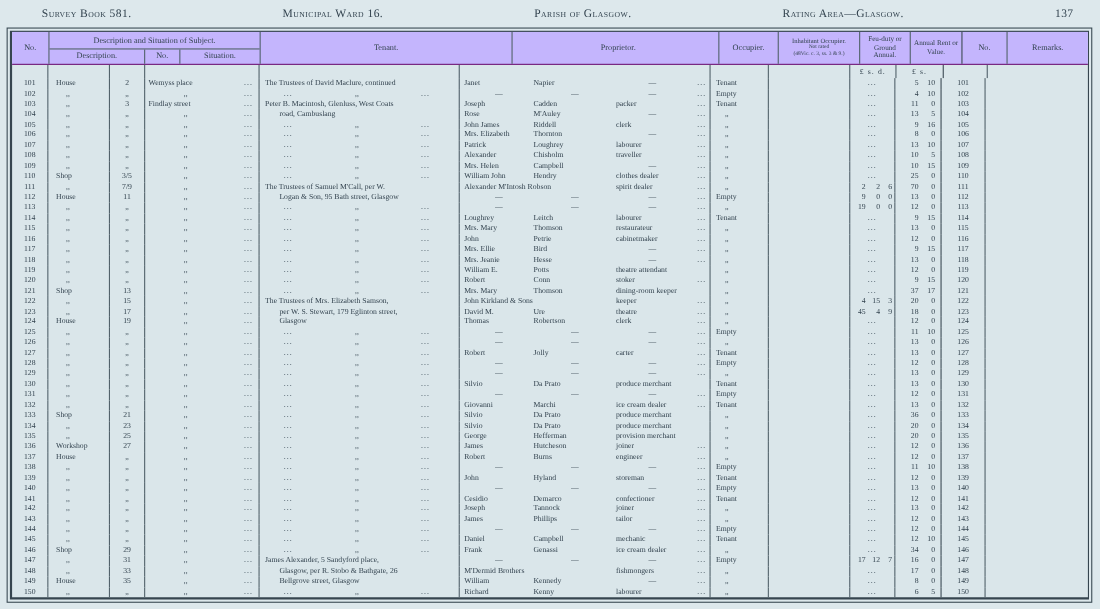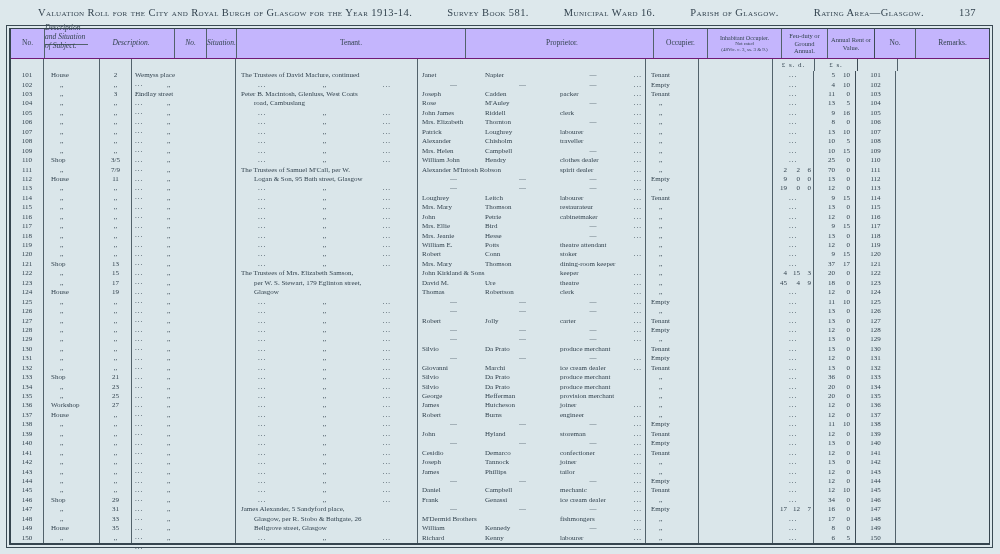--- a/index.html
+++ b/index.html
@@ -46,39 +46,39 @@
   .c-rent{width:42px;}
   .c-no2{width:40px;text-align:center;}
   .c-rem{width:93px;flex:1;}
   [class^="c-"]{box-sizing:border-box;}
   
   .b{border-right:1px solid #52626b;}
   .bb{border-right:1.8px solid #3c4b55;}
   
   .th{display:flex;align-items:center;justify-content:center;text-align:center;
       font-size:7.5px;line-height:1.15;}
-  .th-group{width:192px;display:flex;flex-direction:row;box-sizing:border-box;font-style:italic;}
+  .th-group{width:192px;display:flex;flex-direction:column;box-sizing:border-box;}
   .th-top{height:15px;display:flex;align-items:center;justify-content:center;
       font-size:7.5px;border-bottom:1px solid #52626b;}
   .th-subs{flex:1;display:flex;}
   .th-subs .th{height:100%;}
   .sub-desc{width:86px;}
   .sub-sno{width:31px;}
   .sub-sit{flex:1;}
   .c-inhabH{width:74px;display:flex;flex-direction:column;align-items:center;justify-content:center;}
   .c-inhabH .in1{font-size:6px;line-height:1.1;}
   .c-inhabH .in2{font-size:5px;line-height:1.1;}
   .small{font-size:6.5px;padding:0 2px;}
   
   .cu{height:100%;display:flex;align-items:center;justify-content:center;
       font-size:7px;letter-spacing:1px;}
   
   .tbody{font-size:7px;line-height:9px;}
   .tr [class^="c-"]{height:100%;display:block;overflow:visible;}
-  .c-sit{display:flex !important;justify-content:space-between;padding:0 5px 0 3px;flex-direction:column;}
+  .c-sit{display:flex !important;justify-content:space-between;padding:0 5px 0 3px;}
   .c-sit.dit .s-txt{padding-left:32px;}
   .dots{letter-spacing:1px;}
   .c-desc.dit{padding-left:16px;}
   .c-occ.dit{padding-left:13px;}
   .dash{text-align:center;}
   
   .c-prop{padding-left:5px;white-space:nowrap;}
   .c-prop.k-i{padding-left:18px;}
   .c-prop.k-d{display:flex !important;justify-content:space-between;padding:0 26px 0 22px;}
   .c-prop:not(.k-d) .p-d1,.c-prop:not(.k-d) .p-d2,.c-prop:not(.k-d) .p-d3{display:none;}
@@ -90,21 +90,20 @@
   .c-feu .f-dots{width:100%;text-align:center;letter-spacing:1px;}
   .c-feu:not(.has) .f1,.c-feu:not(.has) .f2,.c-feu:not(.has) .f3{display:none;}
   .c-rent{display:flex !important;}
   .c-rent .r1{width:21px;text-align:right;}
   .c-rent .r2{width:15px;text-align:right;}
 </style>
 </head>
 <body>
 
 <div class="title-row">
-  <span>Valuation Roll for the City and Royal Burgh of Glasgow for the Year 1913-14.</span>
   <span>Survey Book 581.</span>
   <span>Municipal Ward 16.</span>
   <span>Parish of Glasgow.</span>
   <span>Rating Area—Glasgow.</span>
   <span class="pgnum">137</span>
 </div>
 
 <div class="sheet">
 
   <div class="thead">

